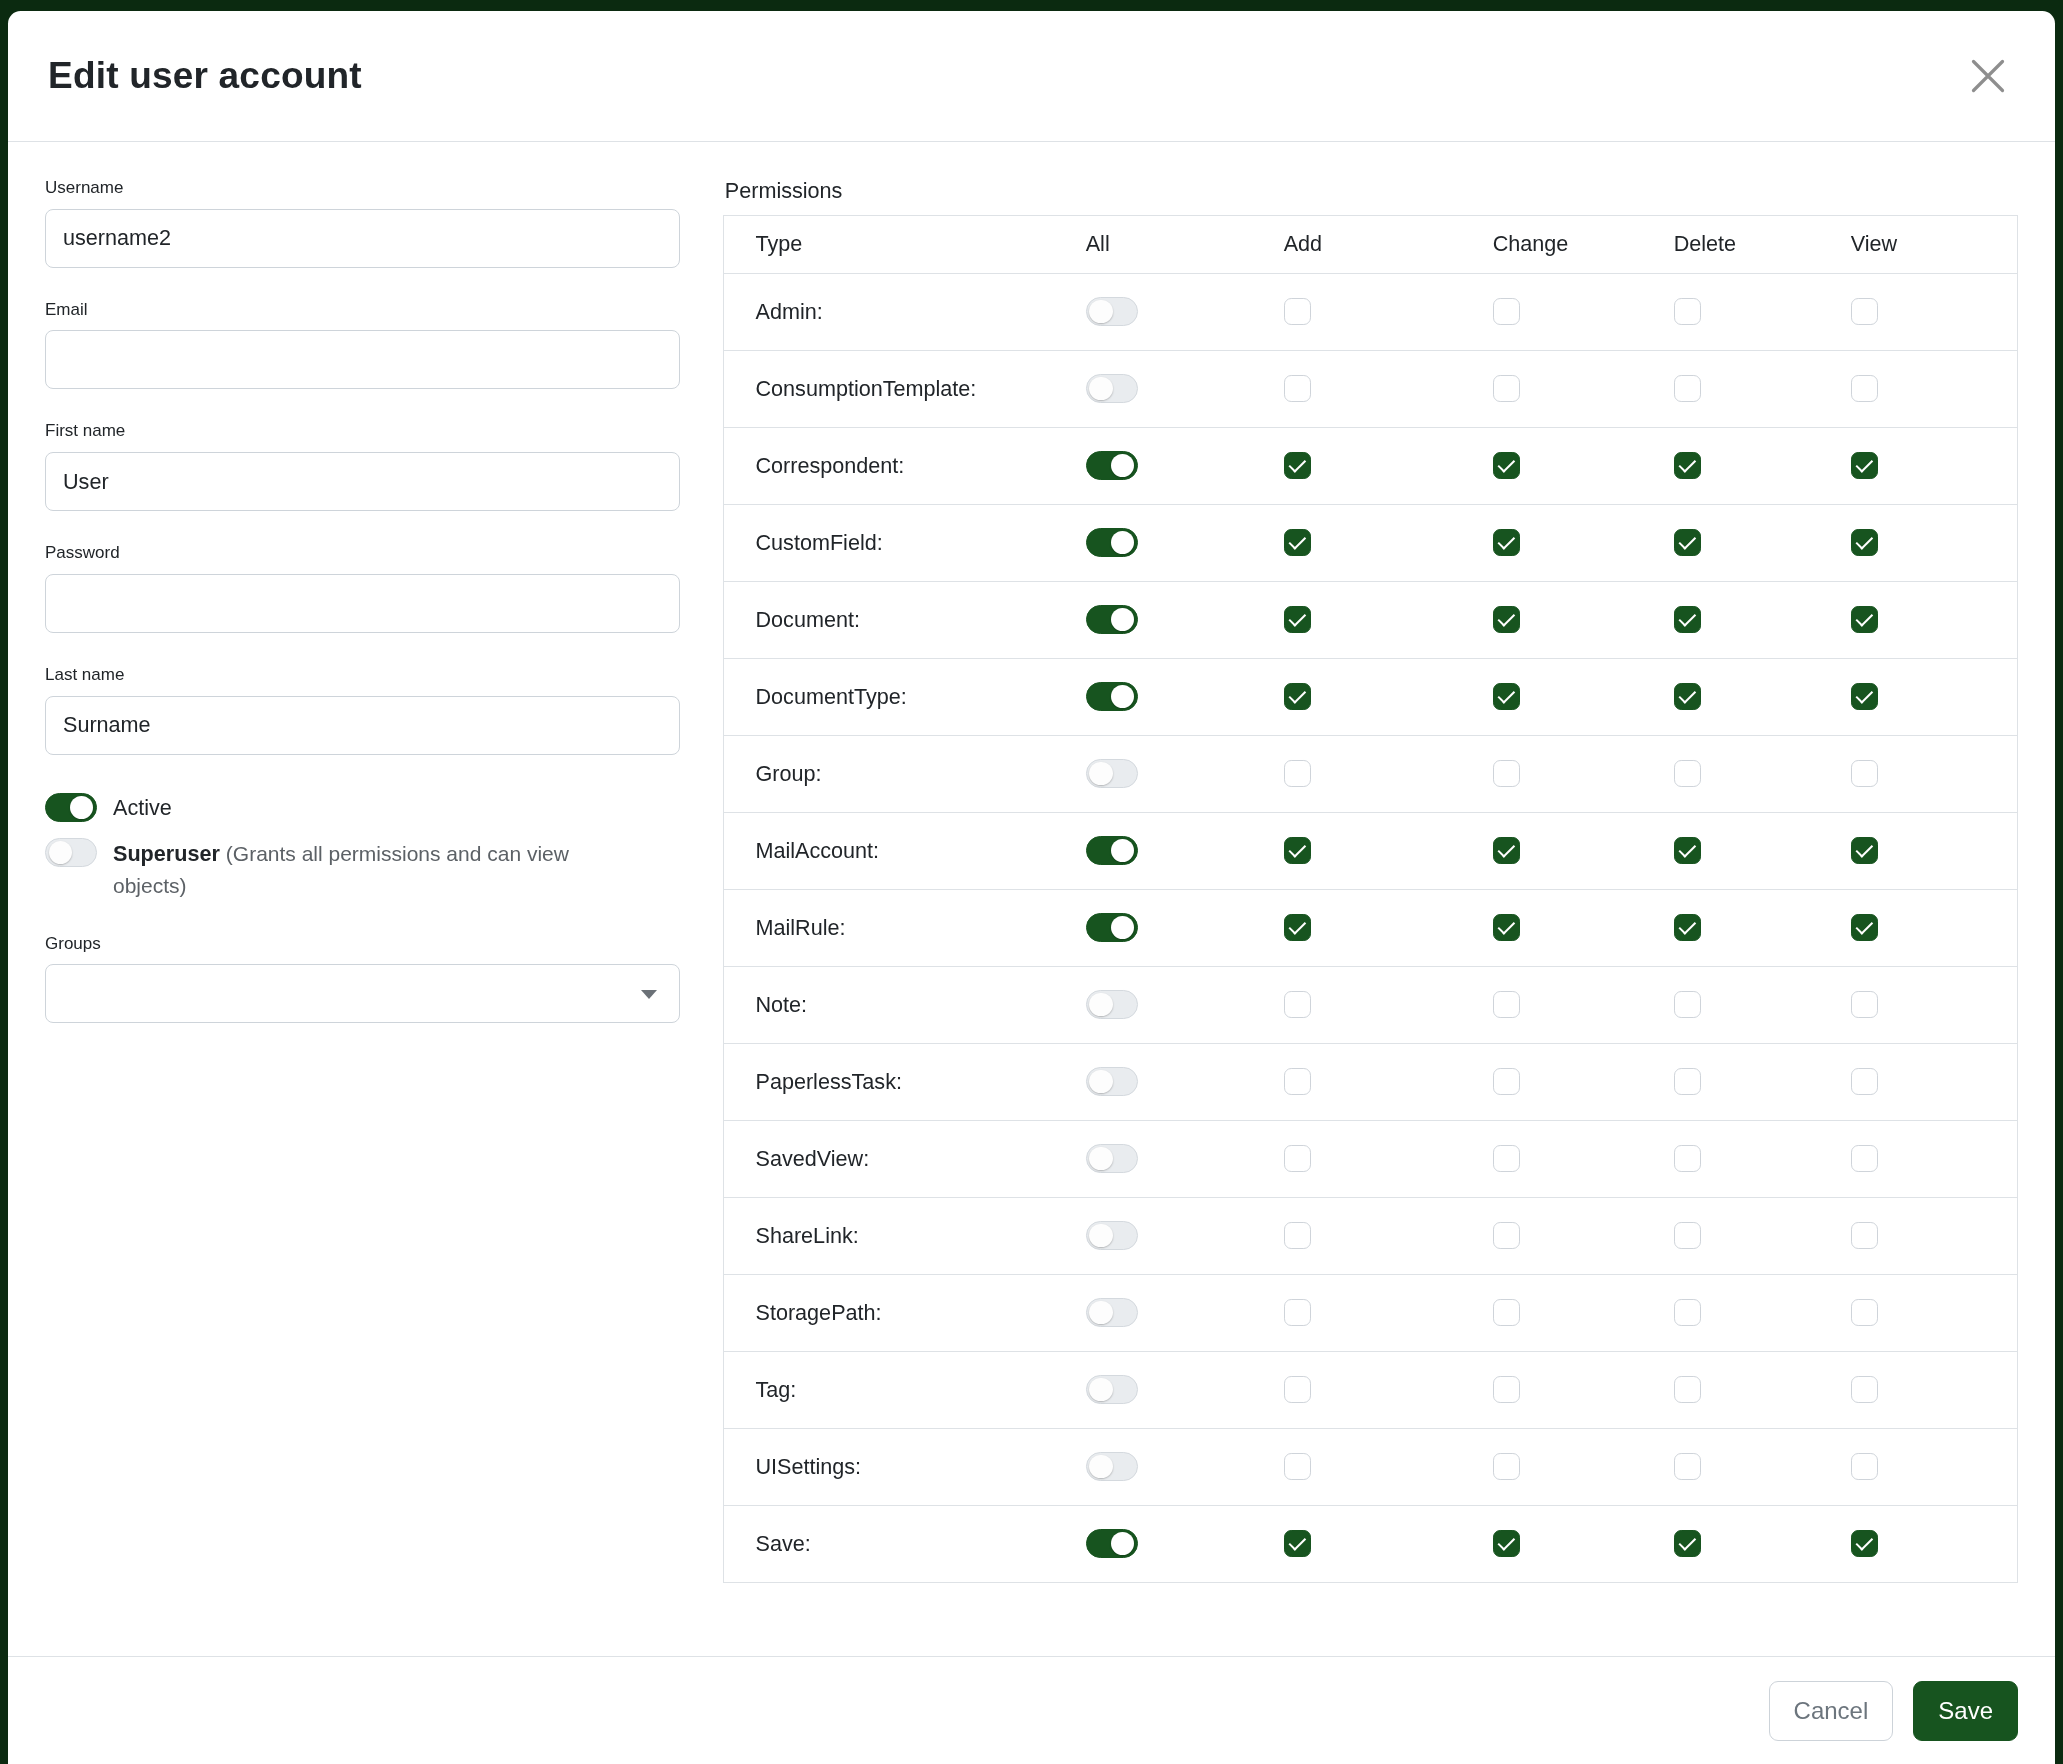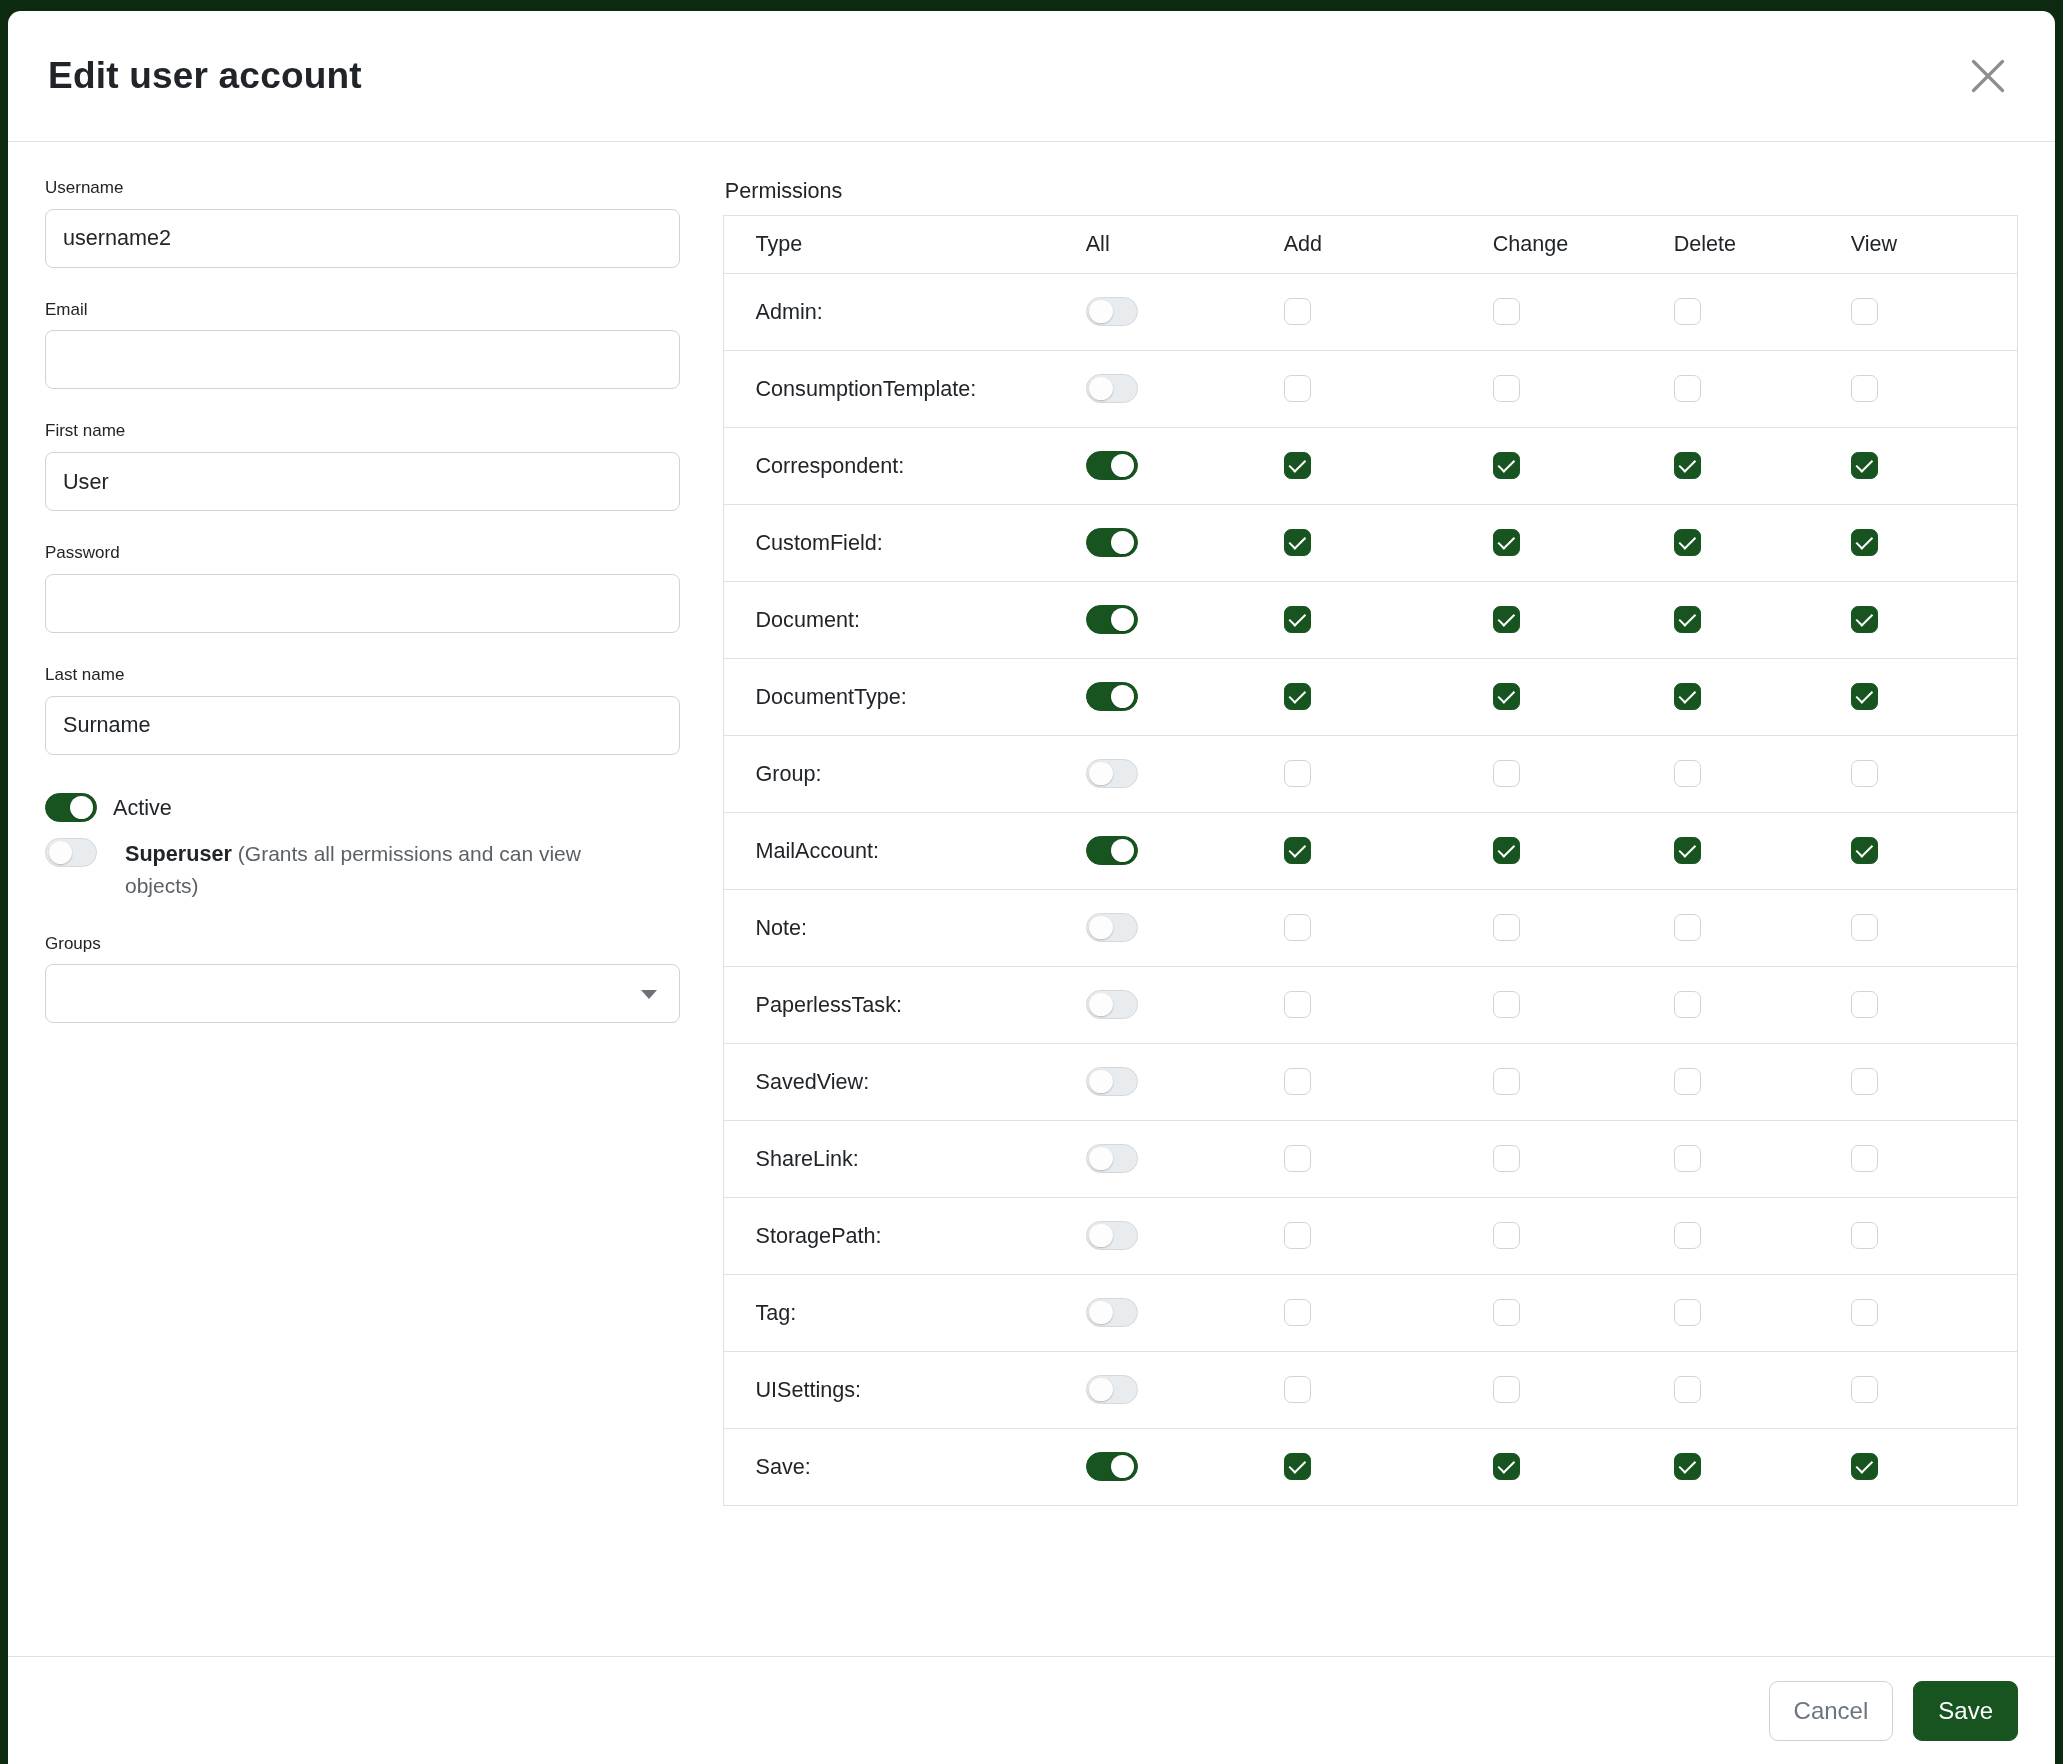--- a/index.html
+++ b/index.html
@@ -47,21 +47,21 @@
     border:0.9px solid #d4d9de;position:relative;flex:0 0 auto;cursor:pointer;
   }
   .switch .knob{
     position:absolute;top:1.8px;left:2.7px;width:23.4px;height:23.4px;border-radius:50%;
     background:#fdfdfd;box-shadow:0 0.9px 1.8px rgba(0,0,0,.25);
   }
   .switch.on{background:var(--primary);border-color:var(--primary);}
   .switch.on .knob{left:auto;right:2.7px;background:#fff;}
   .toggle-row{display:flex;align-items:center;margin-bottom:16px;}
   .toggle-row.first{margin-top:38px;}
-  .toggle-row.align-top{align-items:flex-start;gap:12px;}
+  .toggle-row.align-top{align-items:flex-start;}
   .toggle-row .switch{margin-right:16px;}
   .toggle-label{font-size:21.6px;line-height:29px;}
   .toggle-text{width:504px;font-size:21.6px;line-height:1.5;}
   .su-label{font-weight:700;}
   .su-hint{font-size:21px;color:var(--muted);}
   
   .groups-field{margin-top:31px;}
   .select-box{
     position:relative;width:100%;height:59px;border:0.9px solid var(--input-border);
     border-radius:8px;background:#fff;cursor:pointer;
@@ -355,20 +355,40 @@
                 <div class="checkbox checked"></div>
               </td>
               <td>
                 <div class="checkbox checked"></div>
               </td>
               <td>
                 <div class="checkbox checked"></div>
               </td>
             </tr>
             <tr>
+              <td class="type-cell">MailRule:</td>
+              <td>
+                <div class="switch on">
+                  <div class="knob"></div>
+                </div>
+              </td>
+              <td>
+                <div class="checkbox checked"></div>
+              </td>
+              <td>
+                <div class="checkbox checked"></div>
+              </td>
+              <td>
+                <div class="checkbox checked"></div>
+              </td>
+              <td>
+                <div class="checkbox checked"></div>
+              </td>
+            </tr>
+            <tr>
               <td class="type-cell">Note:</td>
               <td>
                 <div class="switch">
                   <div class="knob"></div>
                 </div>
               </td>
               <td>
                 <div class="checkbox"></div>
               </td>
               <td>

